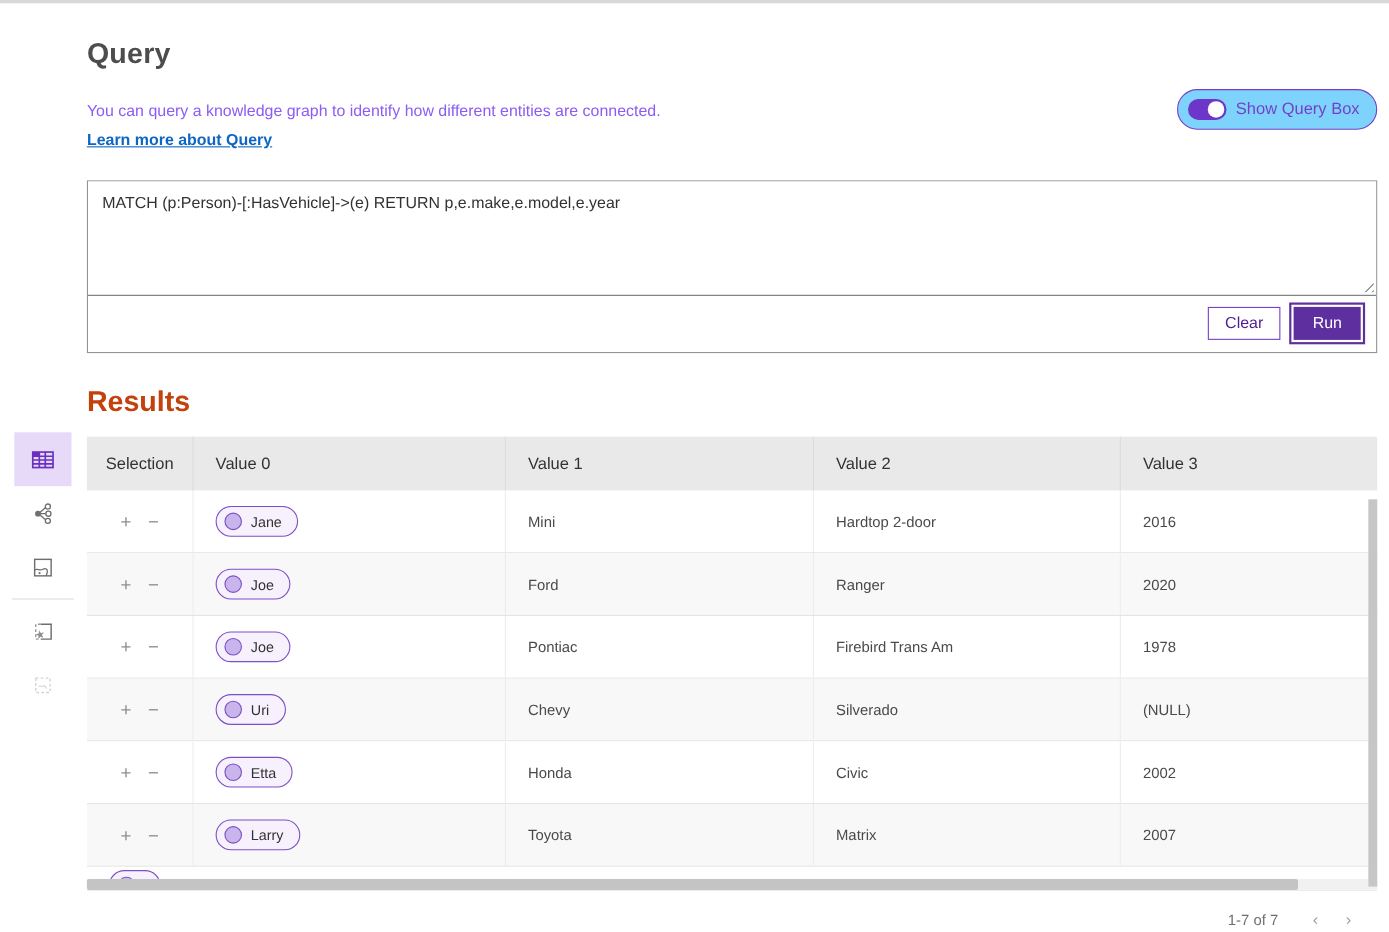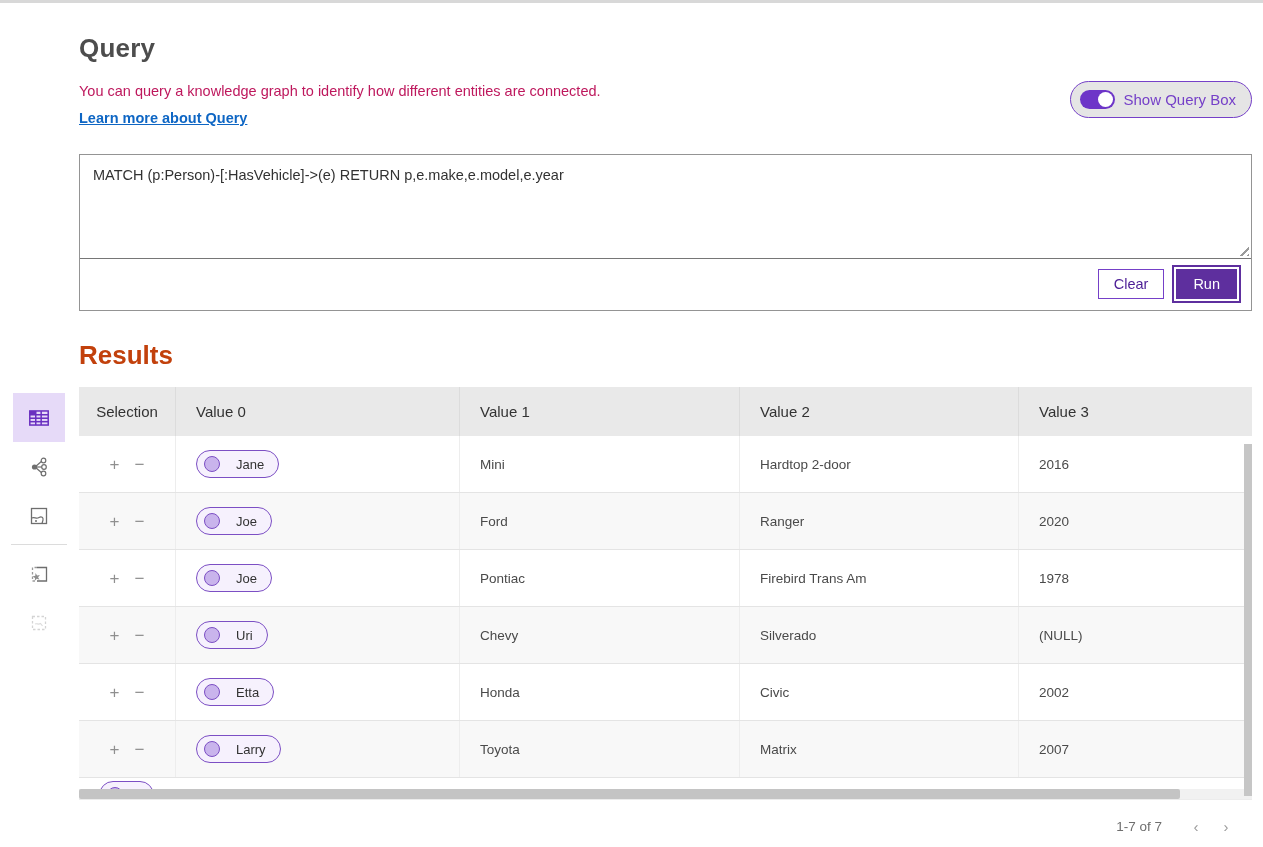--- a/index.html
+++ b/index.html
@@ -2,25 +2,25 @@
 <html><head>
 <meta charset="utf-8">
 <style>
   * { box-sizing: border-box; margin: 0; padding: 0; }
   html,body { width:1263px; height:847px; background:#fff; overflow:hidden; }
   body { font-family:"Liberation Sans", sans-serif; color:#323232; border-top:3px solid #d8d8d8; position:relative; }
 
   .main { position:absolute; left:79px; top:0; width:1173px; }
 
   .page-title { margin-top:30px; font-size:26px; font-weight:bold; color:#4d4d4d; letter-spacing:.2px; }
-  .page-desc { margin-top:19px; font-size:14.5px; color:#be185d; }
+  .page-desc { margin-top:29px; font-size:14.5px; color:#8b5cf6; }
   .learn-link { display:inline-block; margin-top:11px; font-size:14.5px; font-weight:bold; color:#0e66c4; text-decoration:underline; cursor:pointer; }
 
   .toggle-pill { position:absolute; right:0; top:78px; height:37px; display:flex; align-items:center; gap:8px;
-    padding:0 15px 0 9px; border:1px solid #7540c8; border-radius:19px; background:#e5e5e5; cursor:pointer; }
+    padding:0 15px 0 9px; border:1px solid #7540c8; border-radius:19px; background:#7dd3fc; cursor:pointer; }
   .switch { width:35px; height:19px; background:#6d35c8; border-radius:10px; position:relative; }
   .switch .knob { position:absolute; right:2px; top:2px; width:15px; height:15px; background:#fff; border-radius:50%; }
   .toggle-label { color:#7540c8; font-size:15px; }
 
   .query-panel { margin-top:27px; border:1px solid #949494; background:#fff; }
   .query-textarea { display:block; width:100%; height:104px; border:none; border-bottom:1px solid #767676;
     resize:none; padding:12px 13px; font-family:"Liberation Sans", sans-serif; font-size:14.5px; color:#323232; outline:none; }
   .ta-wrap { position:relative; }
   .resize-handle { position:absolute; right:2px; bottom:3px; width:13px; height:13px;
     background:repeating-linear-gradient(135deg, transparent 0 3px, #9a9a9a 3px 4.5px);
@@ -40,21 +40,21 @@
   .thead .cell:last-child { border-right:none; }
   .thead .cell.center { justify-content:center; padding-left:0; }
 
   .tbody .row { height:57px; border-bottom:1px solid #e4e4e4; background:#fff; }
   .tbody .row.alt { background:#f8f8f8; }
   .tbody .cell { padding-left:20px; font-size:13.5px; color:#4a4a4a; height:100%; display:flex; align-items:center; border-right:1px solid #ededed; }
   .tbody .cell:last-child { border-right:none; }
   .sel-cell { justify-content:center !important; padding-left:0 !important; gap:15px; }
   .sel-btn { color:#8f8f8f; font-size:17px; cursor:pointer; line-height:1; user-select:none; }
 
-  .entity-pill { display:inline-flex; align-items:center; gap:16px; padding:5px 14px 5px 7px;
+  .entity-pill { display:inline-flex; align-items:center; gap:8px; padding:5px 14px 5px 7px;
     border:1.5px solid #7c4fc4; border-radius:17px; background:#f6f1fd; cursor:pointer; }
   .entity-dot { width:16px; height:16px; border-radius:50%; background:#c9b4ec; border:1px solid #7c4fc4; }
   .entity-label { font-size:13px; color:#323232; }
 
   .partial-row { height:11px; overflow:hidden; background:#fff; }
   .partial-row .entity-pill { margin-left:20px; position:relative; top:3px; }
 
   .hscroll { height:10px; background:#f1f1f1; position:relative; }
   .hscroll .thumb { position:absolute; left:0; top:0; height:10px; width:1101px; background:#c4c4c4; border-radius:2px; }
   .vscroll { position:absolute; right:0; top:57px; width:8px; height:352px; background:#f1f1f1; }

